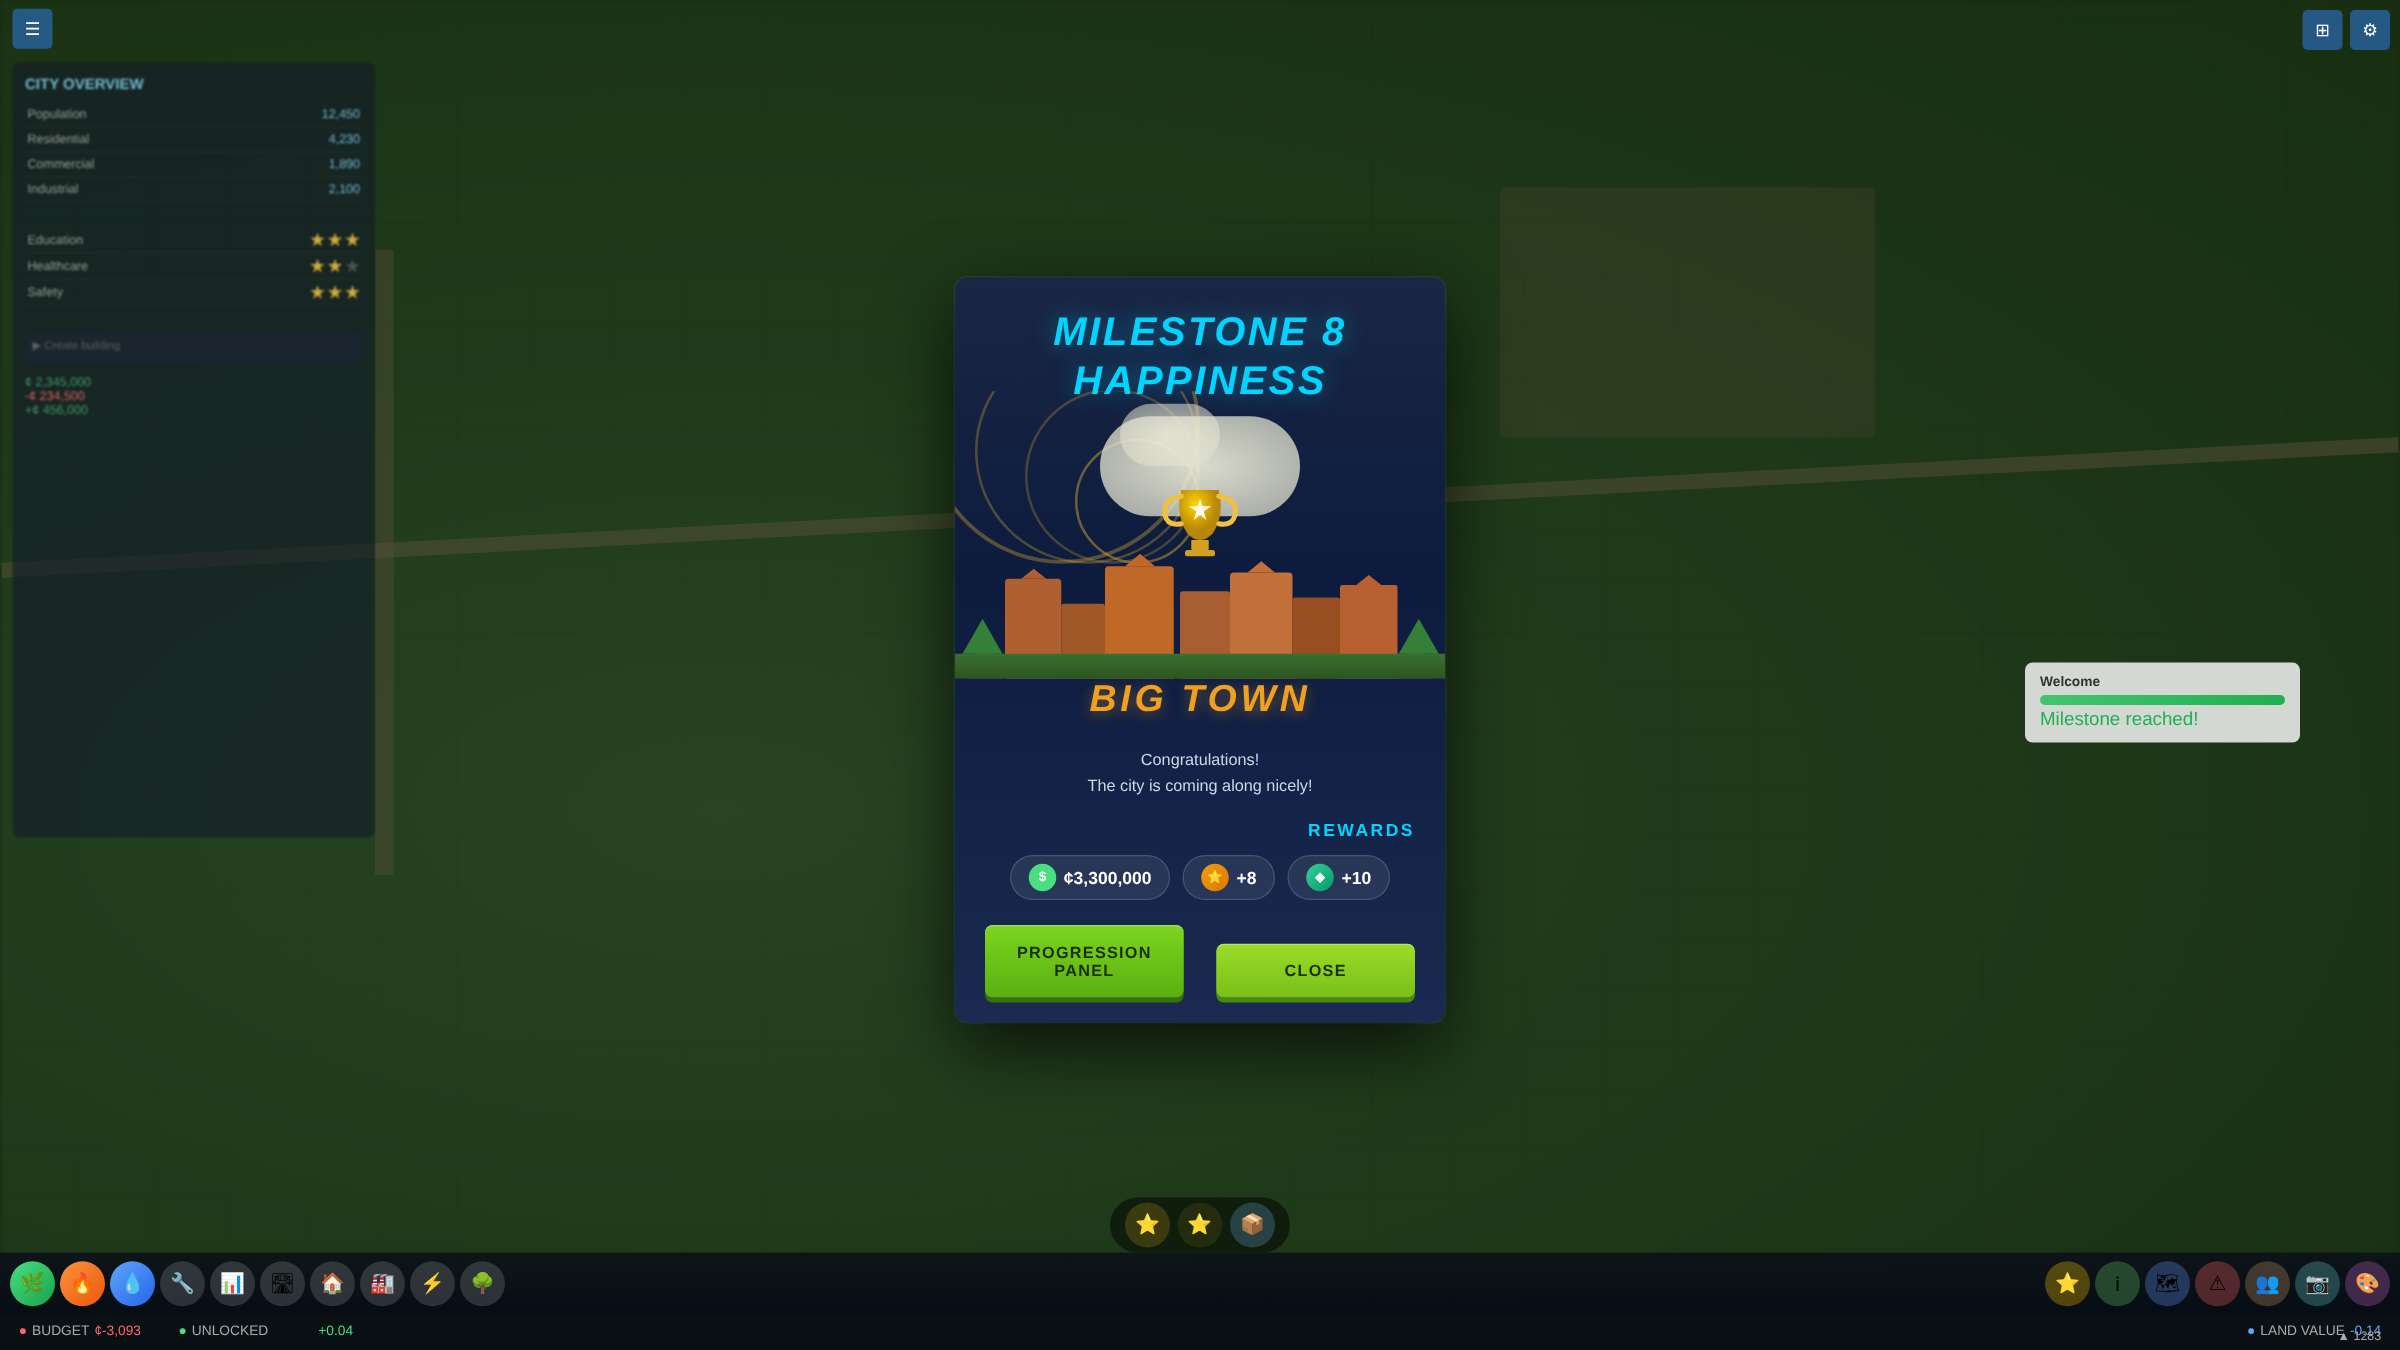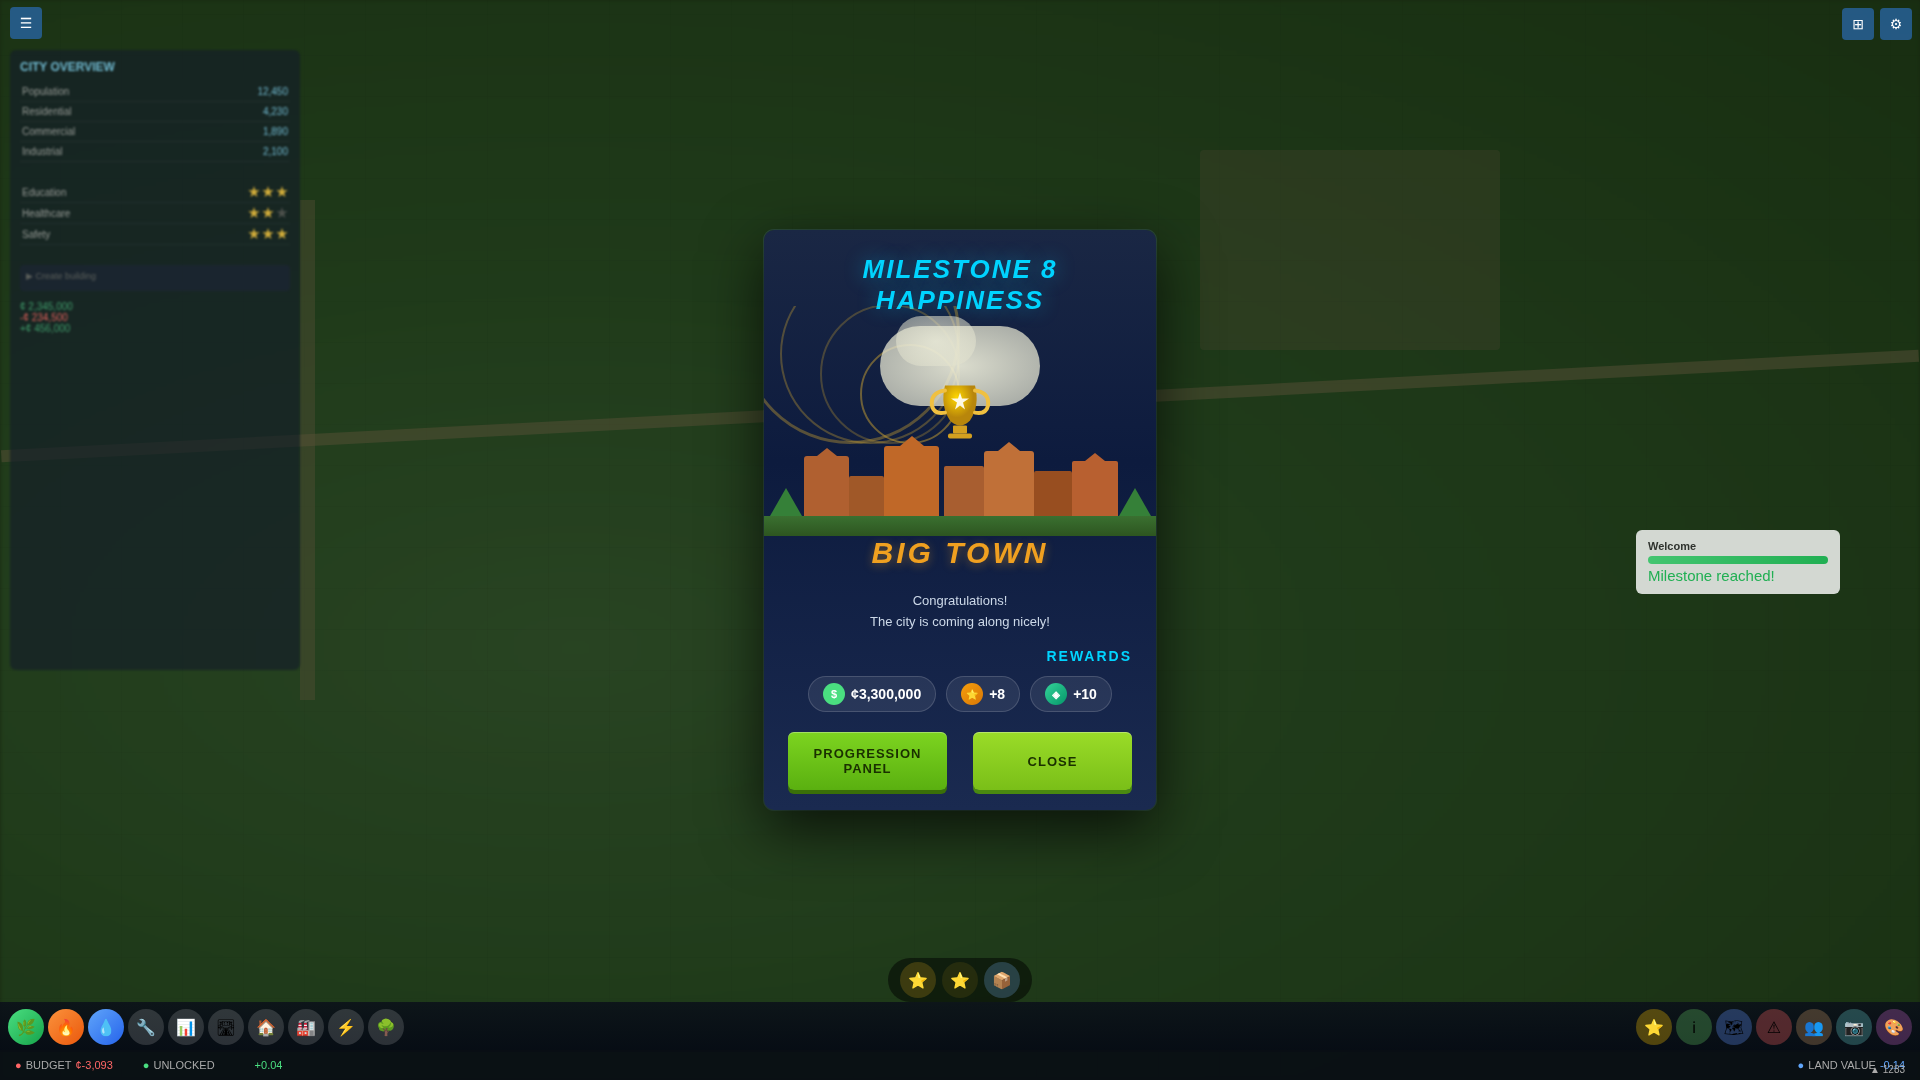--- a/index.html
+++ b/index.html
@@ -164,21 +164,21 @@
       position: relative;
       top: -20px;
     }
 
     .modal-header {
       text-align: center;
       padding: 24px 20px 0;
     }
 
     .milestone-title {
-      font-size: 26px;
+      font-size: 32px;
       font-weight: 900;
       color: #00d4ff;
       letter-spacing: 2px;
       line-height: 1.2;
       text-shadow: 0 0 20px rgba(0,212,255,0.4);
       font-style: italic;
     }
 
     
     .modal-illustration {
@@ -307,20 +307,21 @@
       align-items: center;
       justify-content: center;
       font-size: 10px;
       color: #fff;
     }
 
     
     .modal-buttons {
       display: flex;
       gap: 26px;
+      align-items: flex-end;
     }
 
     .btn-progression {
       flex: 1;
       padding: 14px;
       background: linear-gradient(180deg, #7dd420 0%, #5ab010 100%);
       border: none;
       border-radius: 6px;
       color: #1a3000;
       font-size: 13px;
@@ -346,21 +347,21 @@
       text-transform: uppercase;
       box-shadow: 0 4px 0 #4a8a10, inset 0 1px 0 rgba(255,255,255,0.3);
       transition: transform 0.1s;
     }
 
     
     .notification-card {
       position: absolute;
       top: 530px;
       right: 80px;
-      width: 204px;
+      width: 220px;
       background: rgba(255,255,255,0.95);
       border-radius: 6px;
       padding: 10px 12px;
       filter: blur(0.5px);
       opacity: 0.85;
     }
 
     .notif-title {
       font-size: 11px;
       font-weight: bold;

